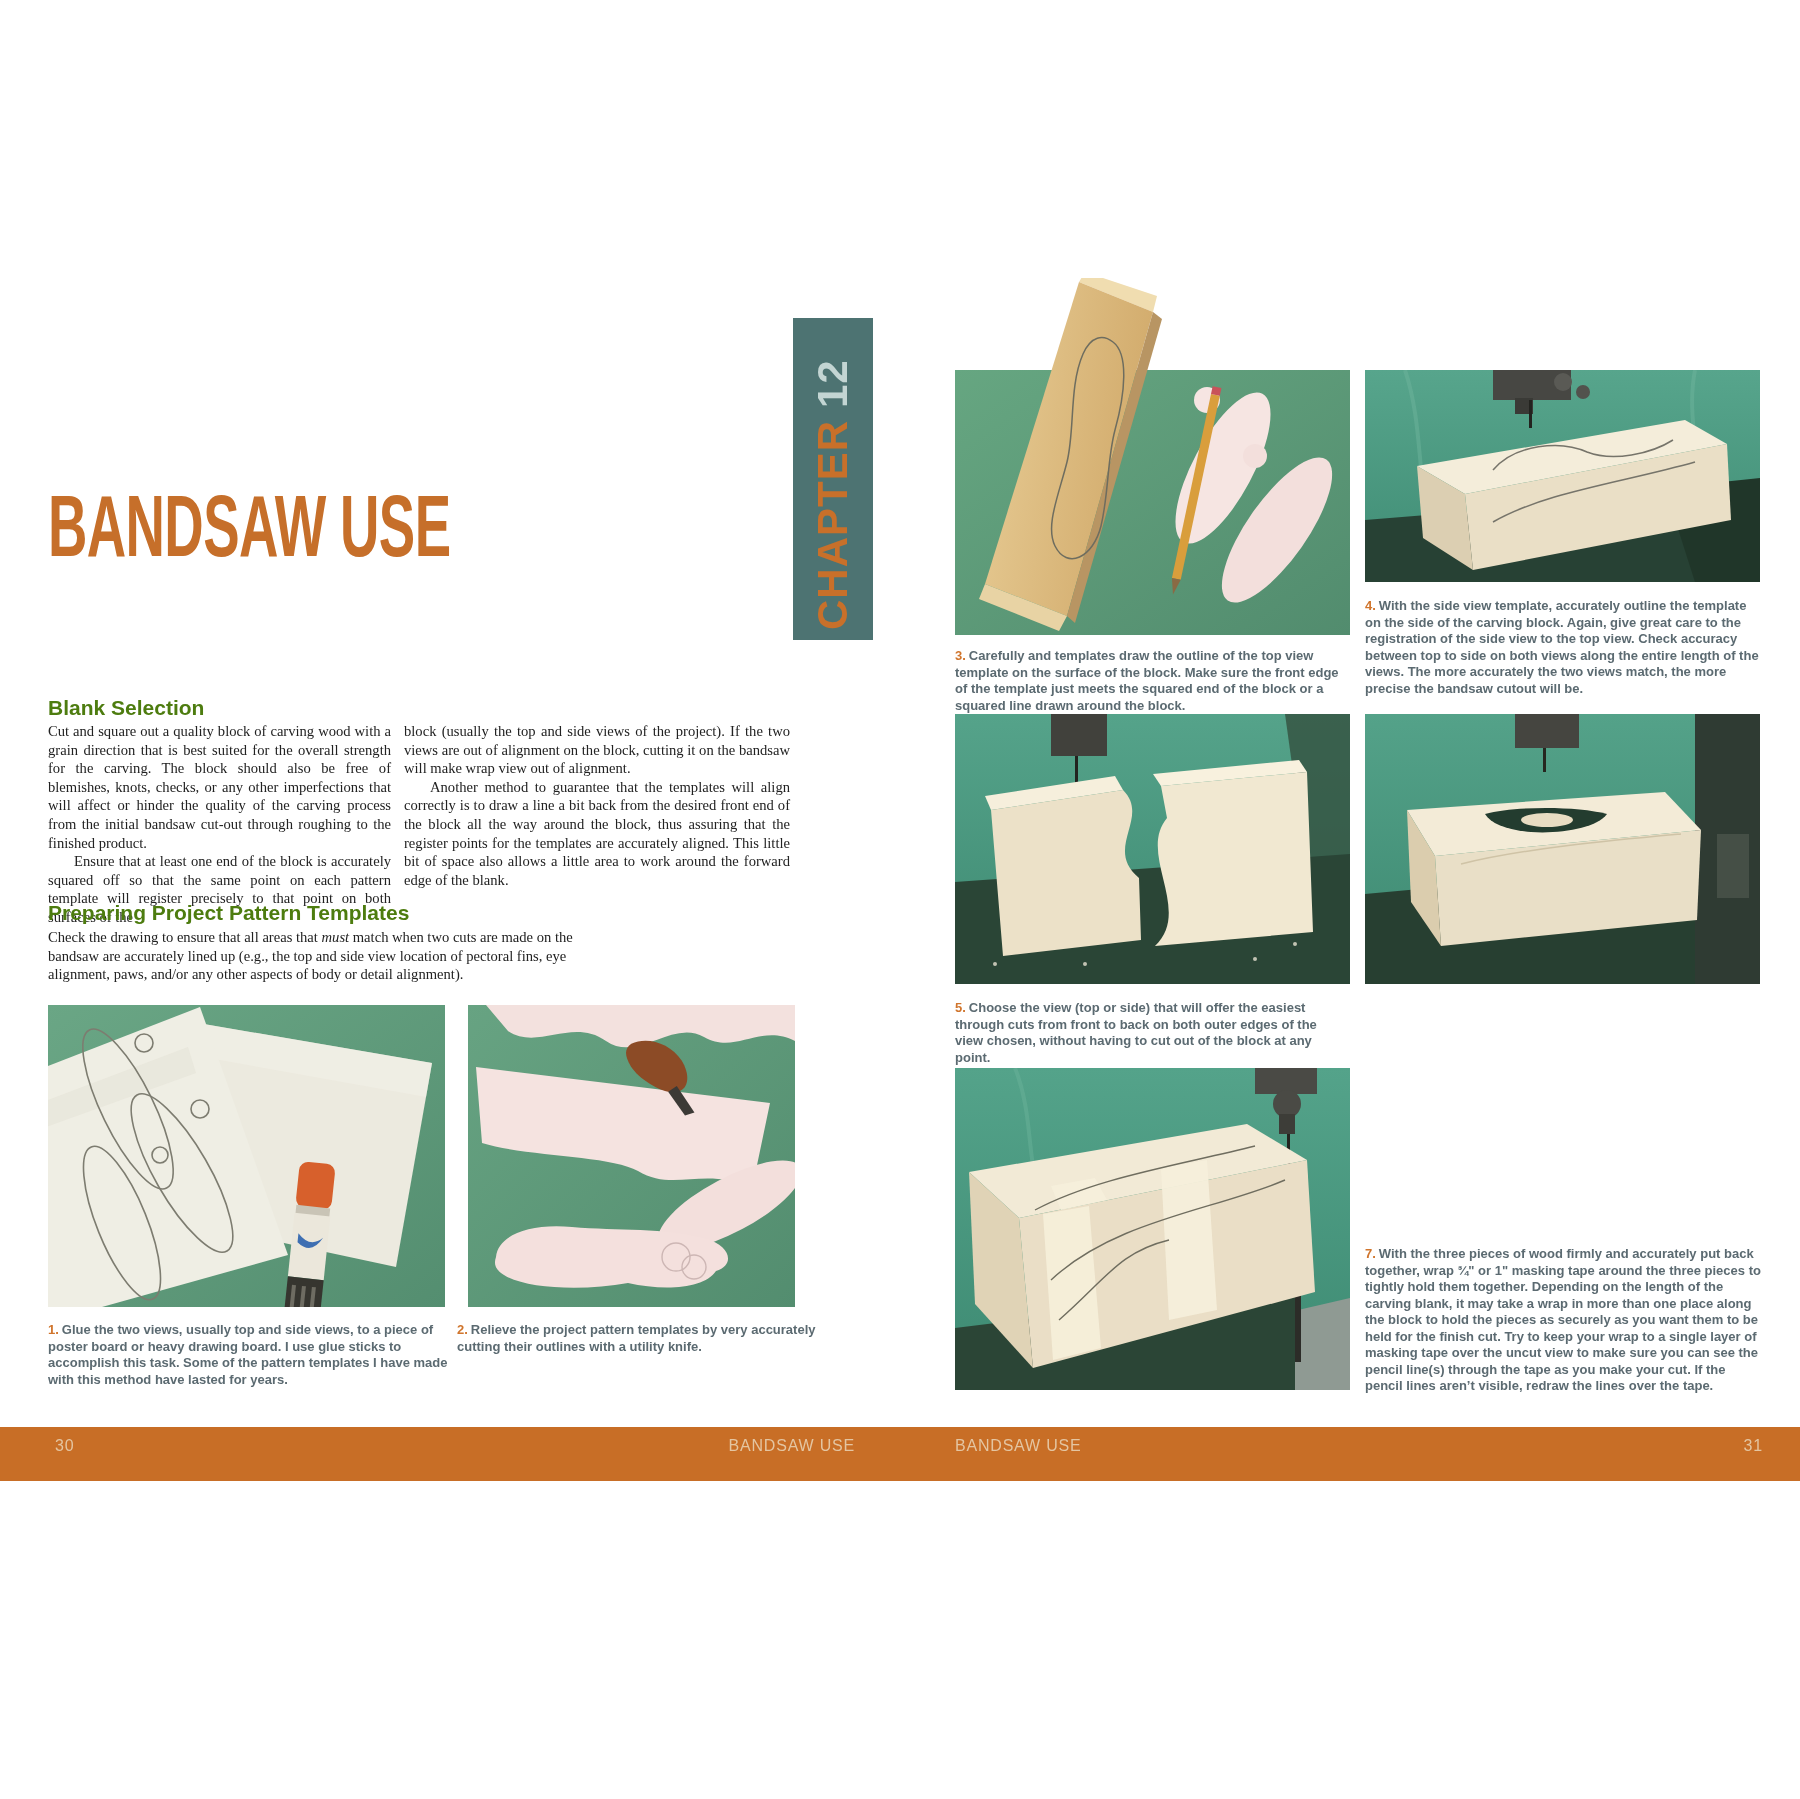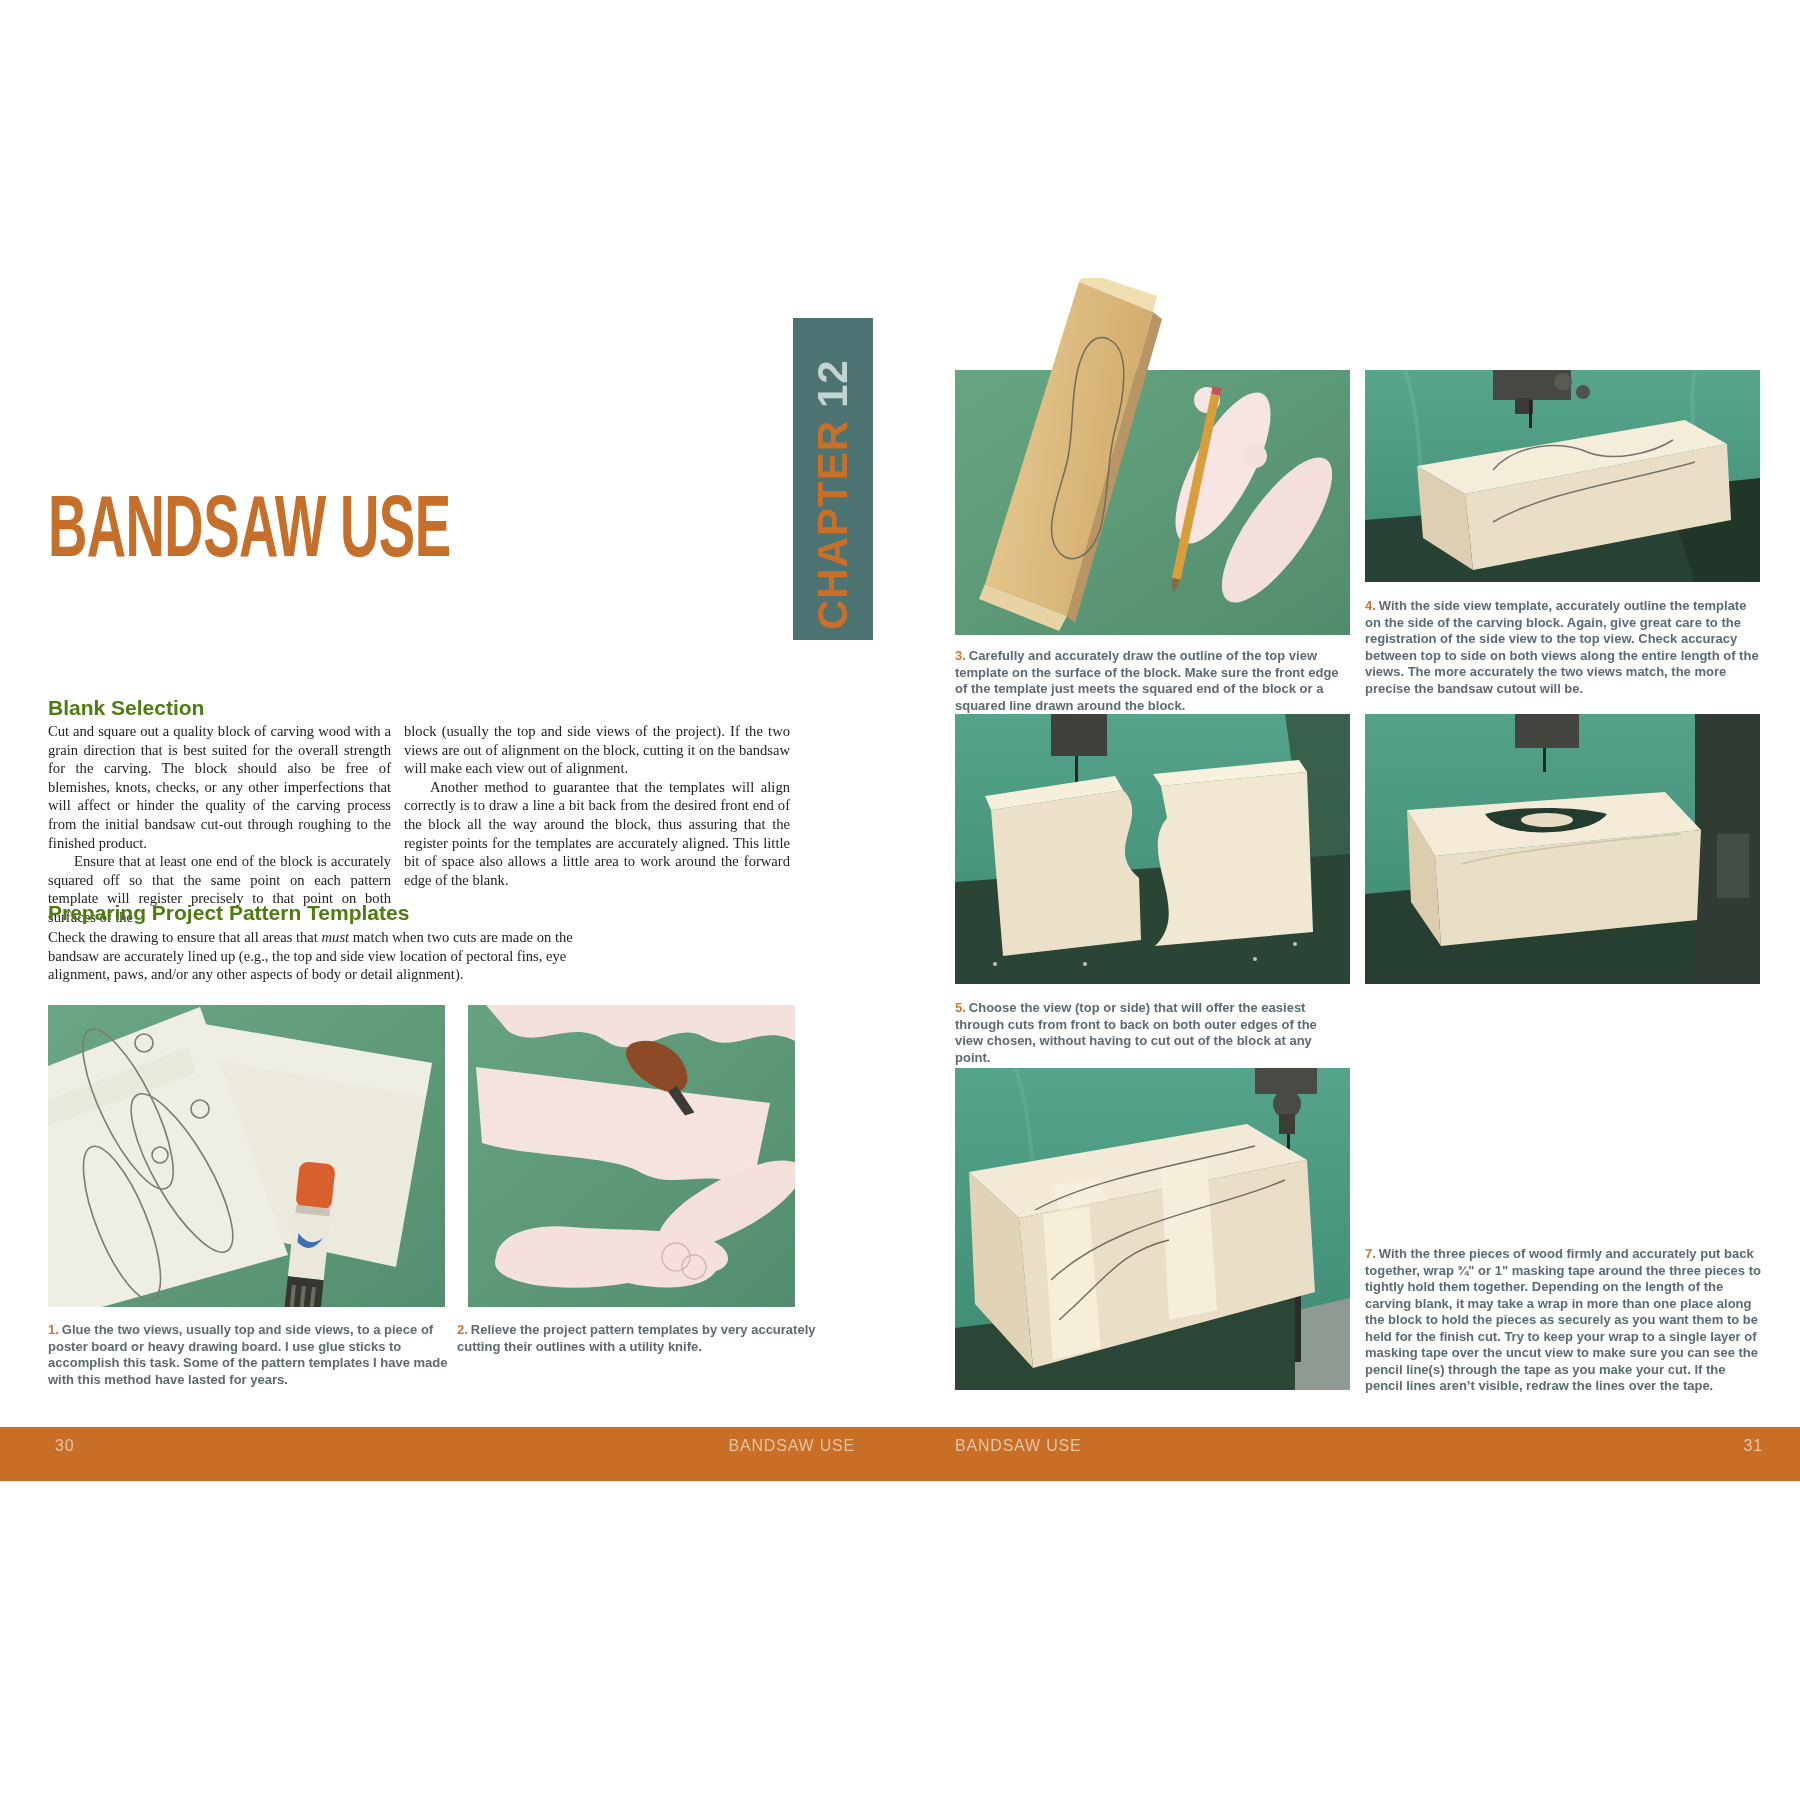--- a/index.html
+++ b/index.html
@@ -32,21 +32,21 @@
 
   <div class="abs title" style="left:48px;top:482px;">BANDSAW USE</div>
 
   <div class="abs h2" style="left:48px;top:696px;">Blank Selection</div>
 
   <div class="abs bodycol" style="left:48px;top:722px;width:343px;">
     <p>Cut and square out a quality block of carving wood with a grain direction that is best suited for the overall strength for the carving. The block should also be free of blemishes, knots, checks, or any other imperfections that will affect or hinder the quality of the carving process from the initial bandsaw cut-out through roughing to the finished product.</p>
     <p class="ind">Ensure that at least one end of the block is accurately squared off so that the same point on each pattern template will register precisely to that point on both surfaces of the</p>
   </div>
   <div class="abs bodycol" style="left:404px;top:722px;width:386px;">
-    <p>block (usually the top and side views of the project). If the two views are out of alignment on the block, cutting it on the bandsaw will make each view out of alignment.</p>
+    <p>block (usually the top and side views of the project). If the two views are out of alignment on the block, cutting it on the bandsaw will make wrap view out of alignment.</p>
     <p class="ind">Another method to guarantee that the templates will align correctly is to draw a line a bit back from the desired front end of the block all the way around the block, thus assuring that the register points for the templates are accurately aligned. This little bit of space also allows a little area to work around the forward edge of the blank.</p>
   </div>
 
   <div class="abs h2" style="left:48px;top:901px;">Preparing Project Pattern Templates</div>
 
   <div class="abs bodycol" style="left:48px;top:928px;width:552px;text-align:left;">
     <p><span>Check the drawing to ensure that all areas that </span><span style="font-style:italic">must</span><span> match when two cuts are made on the bandsaw are accurately lined up (e.g., the top and side view location of pectoral fins, eye alignment, paws, and/or any other aspects of body or detail alignment).</span></p>
   </div>
 
   <div class="abs" style="left:48px;top:1005px;width:397px;height:302px;">
@@ -253,21 +253,21 @@
       <polygon points="96,118 140,110 152,132 106,142" fill="#f6efdb" opacity="0.95"></polygon>
       <polygon points="88,146 134,138 146,280 98,292" fill="#f5eed9" opacity="0.95"></polygon>
       <polygon points="206,100 252,92 262,242 214,252" fill="#f6efdb" opacity="0.9"></polygon>
       <path d="M80,142 C140,110 220,98 300,78" stroke="#6f6d5f" fill="none" stroke-width="1.4"></path>
       <path d="M96,212 C160,152 260,142 330,112" stroke="#6f6d5f" fill="none" stroke-width="1.4"></path>
       <path d="M104,252 C150,212 164,184 214,172" stroke="#6f6d5f" fill="none" stroke-width="1.4"></path>
     </svg>
   </div>
 
   <div class="abs caption" style="left:955px;top:648px;width:392px;">
-    <span class="capnum">3.</span><span>Carefully and accurately draw the outline of the top view template on the surface of the block. Make sure the front edge of the template just meets the squared end of the block or a squared line drawn around the block.</span>
+    <span class="capnum">3.</span><span>Carefully and templates draw the outline of the top view template on the surface of the block. Make sure the front edge of the template just meets the squared end of the block or a squared line drawn around the block.</span>
   </div>
   <div class="abs caption" style="left:1365px;top:598px;width:398px;">
     <span class="capnum">4.</span><span>With the side view template, accurately outline the template on the side of the carving block. Again, give great care to the registration of the side view to the top view. Check accuracy between top to side on both views along the entire length of the views. The more accurately the two views match, the more precise the bandsaw cutout will be.</span>
   </div>
   <div class="abs caption" style="left:955px;top:1000px;width:385px;">
     <span class="capnum">5.</span><span>Choose the view (top or side) that will offer the easiest through cuts from front to back on both outer edges of the view chosen, without having to cut out of the block at any point.</span>
   </div>
   <div class="abs caption" style="left:1365px;top:1246px;width:400px;">
     <span class="capnum">7.</span><span>With the three pieces of wood firmly and accurately put back together, wrap ¾" or 1" masking tape around the three pieces to tightly hold them together. Depending on the length of the carving blank, it may take a wrap in more than one place along the block to hold the pieces as securely as you want them to be held for the finish cut. Try to keep your wrap to a single layer of masking tape over the uncut view to make sure you can see the pencil line(s) through the tape as you make your cut. If the pencil lines aren’t visible, redraw the lines over the tape.</span>
   </div>

